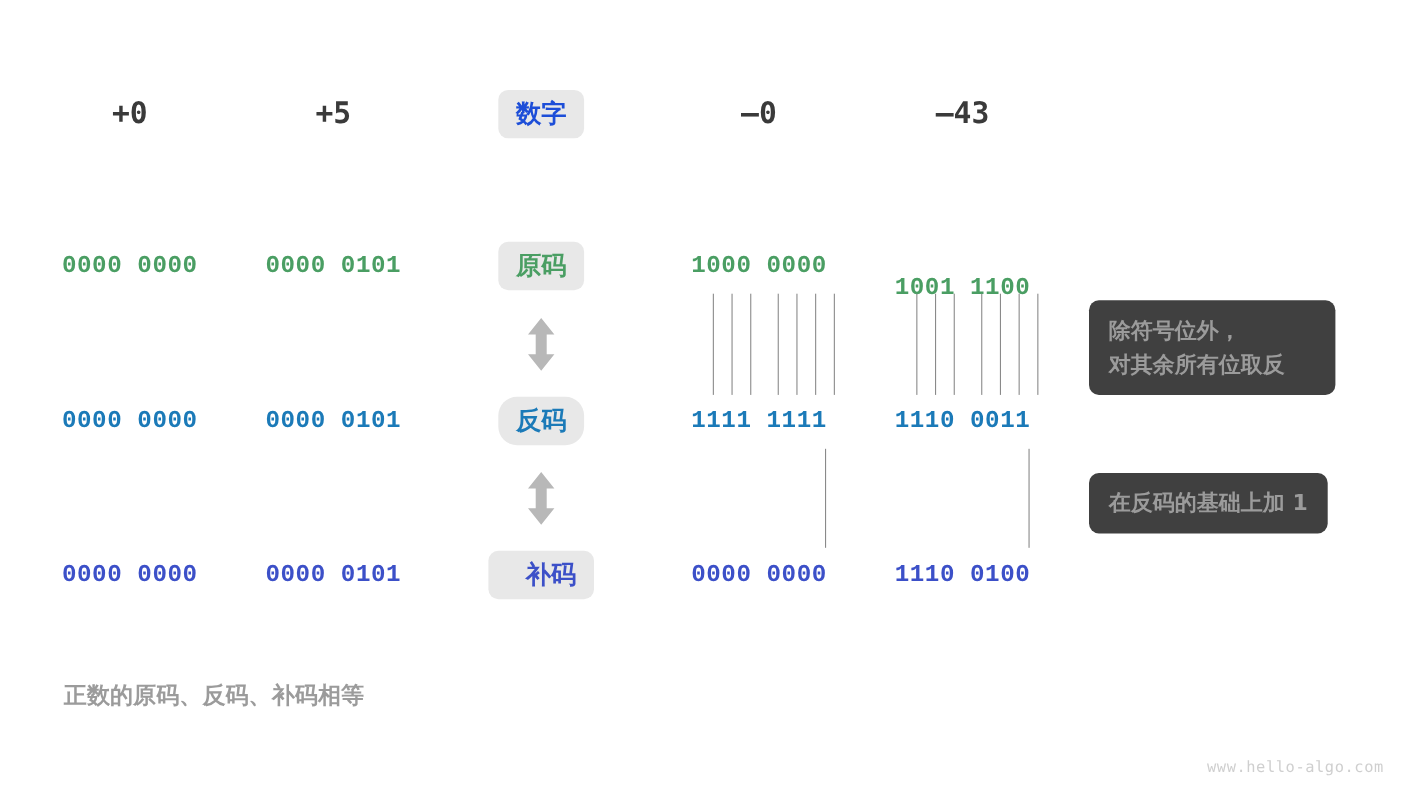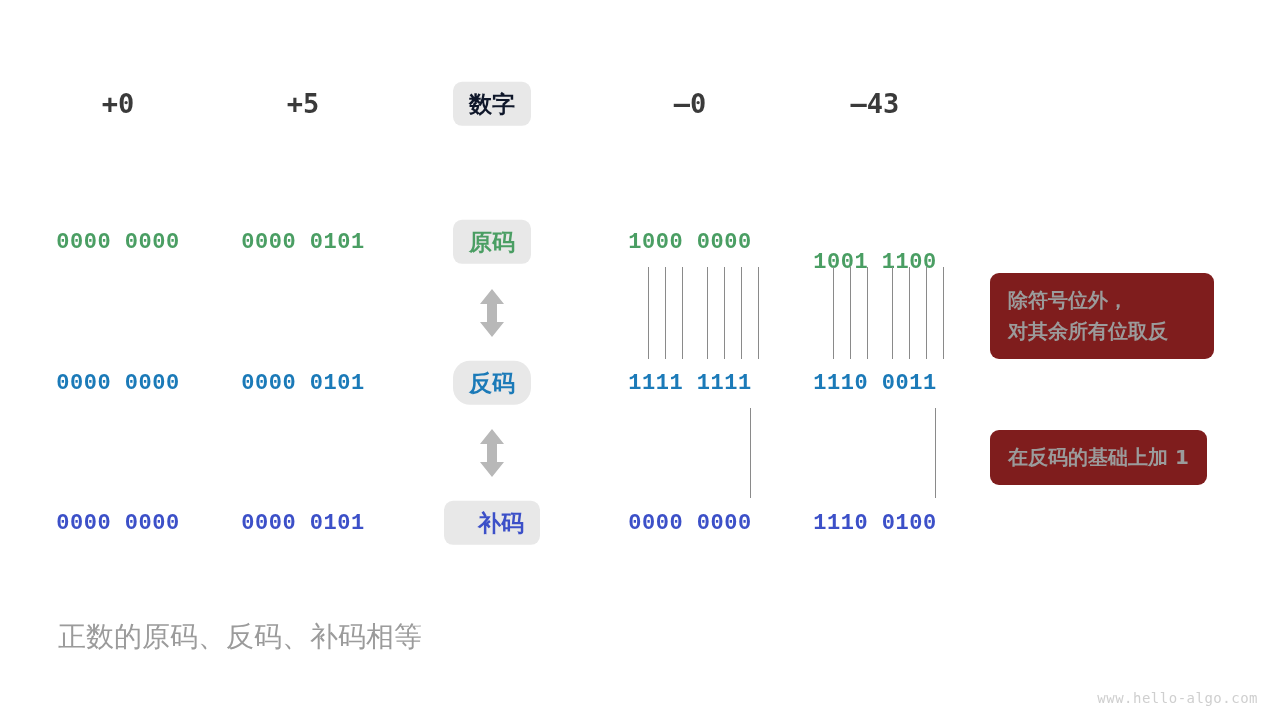--- a/index.html
+++ b/index.html
@@ -46,21 +46,21 @@
     transform:translate(-50%,-50%);
     background:#e8e8e8;
     border-radius:9px;
     padding:9px 16px;
     font-size:23px;
     font-weight:bold;
     white-space:nowrap;
     text-align:center;
     line-height:1.15;
   }
-  .chip.dark{color:#0f172a;}
+  .chip.dark{color:#1d4ed8;}
   .chip.green{color:#4a9e63;}
   .chip.blue{color:#1b7ab8;}
   .chip.indigo{color:#3c50c8;padding-left:34px;}
 
   
   .updown{
     position:absolute;
     transform:translate(-50%,-50%);
     width:34px;height:52px;
   }
@@ -69,36 +69,36 @@
   
   .vline{
     position:absolute;
     width:1px;
     background:#8a8a8a;
   }
 
   
   .note{
     position:absolute;
-    background:#7f1d1d;
+    background:#404040;
     border-radius:9px;
     padding:12px 18px;
     color:#9b9b9b;
     font-size:20px;
     font-weight:bold;
     line-height:1.55;
     white-space:pre-line;
   }
 
   
   .caption{
     position:absolute;
     color:#9b9b9b;
-    font-size:28px;
-    font-weight:normal;
+    font-size:21px;
+    font-weight:bold;
     white-space:nowrap;
   }
 
   
   .watermark{
     position:absolute;
     right:22px;bottom:14px;
     color:#cfcfcf;
     font-family:"DejaVu Sans Mono","Liberation Mono",monospace;
     font-size:14px;

